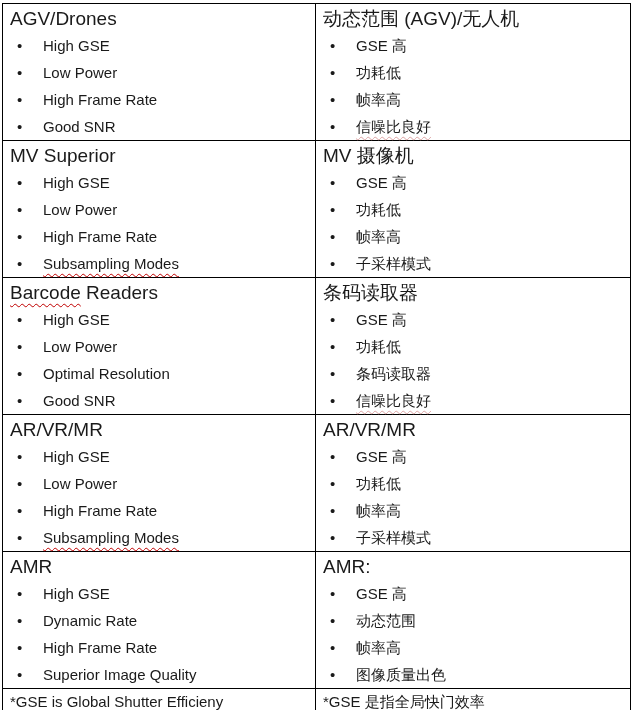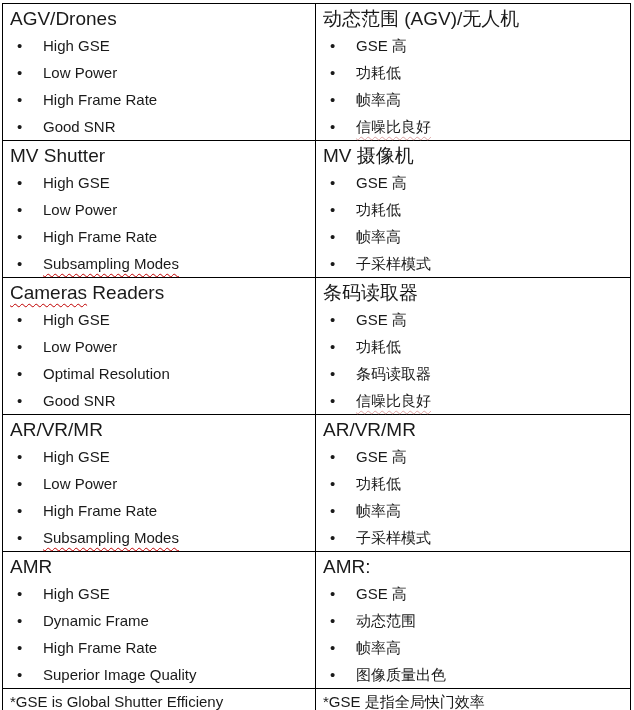--- a/index.html
+++ b/index.html
@@ -91,21 +91,21 @@
           </div>
       <div class="bl">
             <span class="dot">•</span>
             <span class="txt"><span></span><span class="sq-light">信噪比良好</span><span></span></span>
           </div>
     </td>
   </tr>
 
   <tr class="body-row">
     <td>
-      <div class="hdr"><span>MV Shutter</span><span class="sq"></span><span></span></div>
+      <div class="hdr"><span>MV Superior</span><span class="sq"></span><span></span></div>
       <div class="bl">
             <span class="dot">•</span>
             <span class="txt"><span>High GSE</span><span class="sq"></span><span></span></span>
           </div>
       <div class="bl">
             <span class="dot">•</span>
             <span class="txt"><span>Low Power</span><span class="sq"></span><span></span></span>
           </div>
       <div class="bl">
             <span class="dot">•</span>
@@ -132,21 +132,21 @@
           </div>
       <div class="bl">
             <span class="dot">•</span>
             <span class="txt"><span>子采样模式</span><span class="sq"></span><span></span></span>
           </div>
     </td>
   </tr>
 
   <tr class="body-row">
     <td>
-      <div class="hdr"><span></span><span class="sq">Cameras</span><span> Readers</span></div>
+      <div class="hdr"><span></span><span class="sq">Barcode</span><span> Readers</span></div>
       <div class="bl">
             <span class="dot">•</span>
             <span class="txt"><span>High GSE</span><span class="sq"></span><span></span></span>
           </div>
       <div class="bl">
             <span class="dot">•</span>
             <span class="txt"><span>Low Power</span><span class="sq"></span><span></span></span>
           </div>
       <div class="bl">
             <span class="dot">•</span>
@@ -221,21 +221,21 @@
 
   <tr class="body-row">
     <td>
       <div class="hdr"><span>AMR</span><span class="sq"></span><span></span></div>
       <div class="bl">
             <span class="dot">•</span>
             <span class="txt"><span>High GSE</span><span class="sq"></span><span></span></span>
           </div>
       <div class="bl">
             <span class="dot">•</span>
-            <span class="txt"><span>Dynamic Frame</span><span class="sq"></span><span></span></span>
+            <span class="txt"><span>Dynamic Rate</span><span class="sq"></span><span></span></span>
           </div>
       <div class="bl">
             <span class="dot">•</span>
             <span class="txt"><span>High Frame Rate</span><span class="sq"></span><span></span></span>
           </div>
       <div class="bl">
             <span class="dot">•</span>
             <span class="txt"><span>Superior Image Quality</span><span class="sq"></span><span></span></span>
           </div>
     </td>

